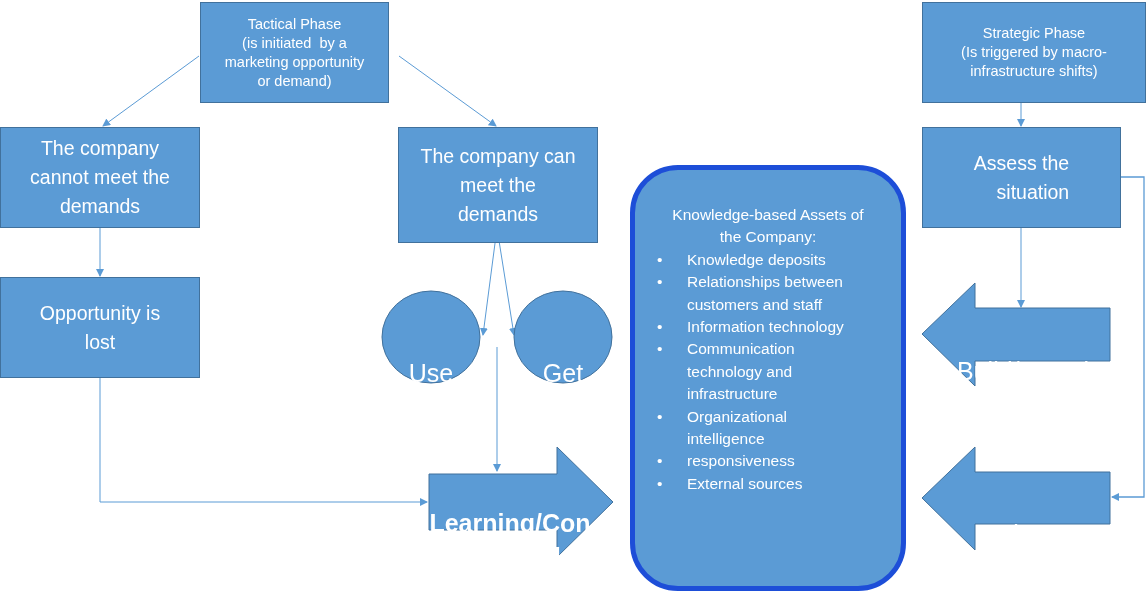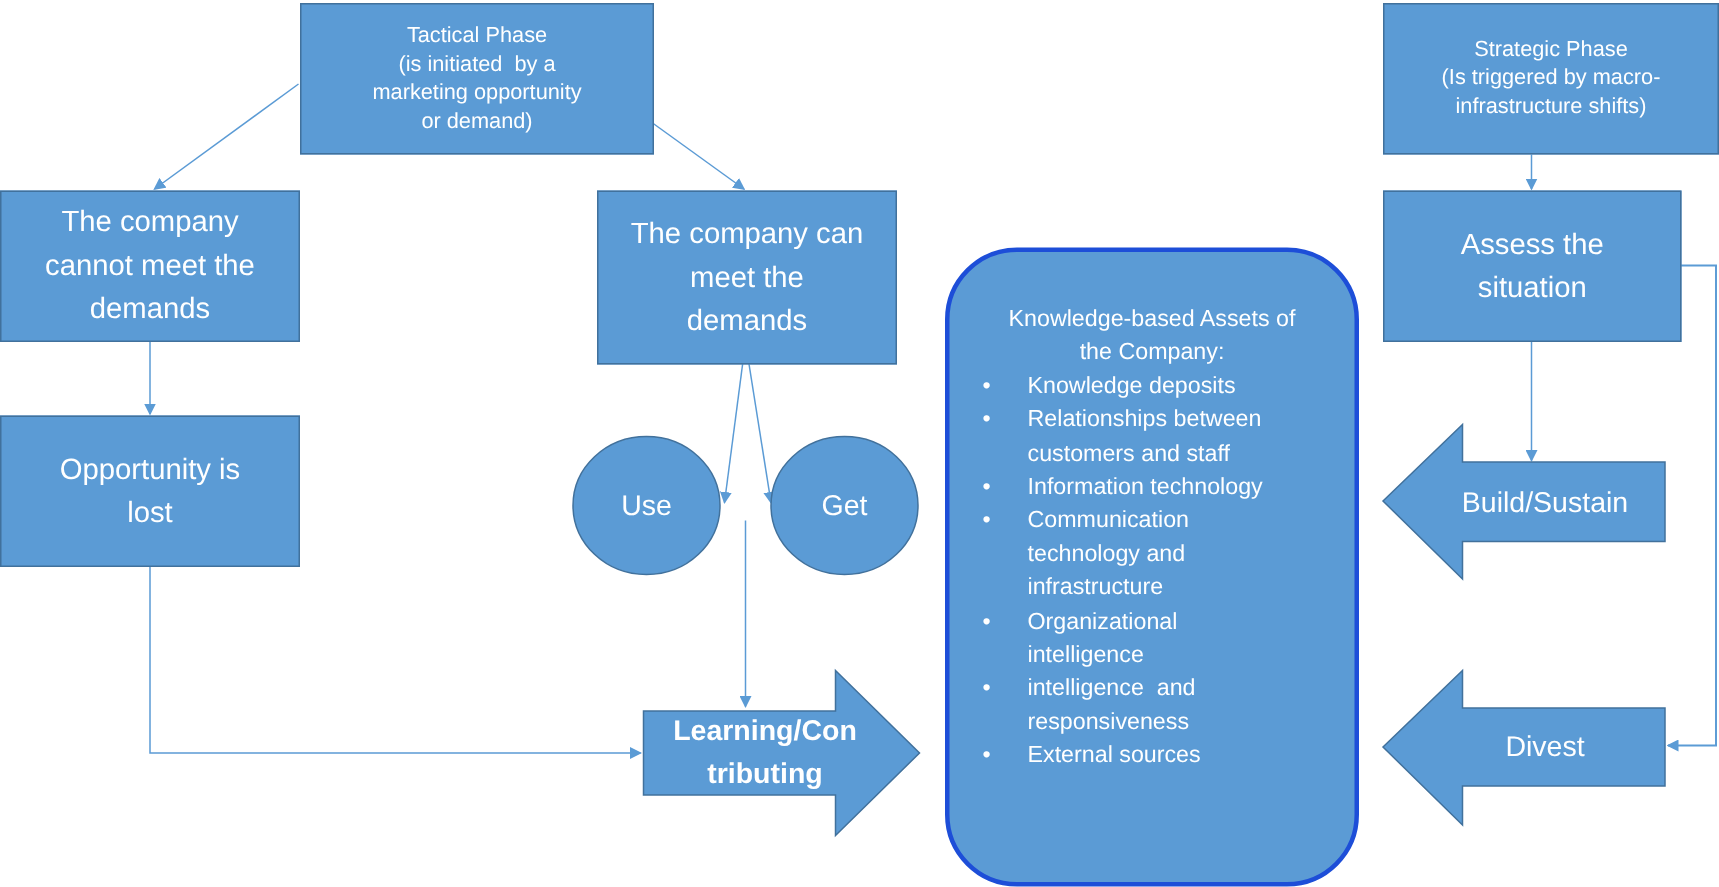--- a/index.html
+++ b/index.html
@@ -5,23 +5,23 @@
   html, body { margin: 0; padding: 0; background: #ffffff; }
   body { width: 1146px; height: 591px; position: relative; overflow: hidden;
          font-family: "Liberation Sans", "DejaVu Sans", sans-serif; }
   #canvas { position: absolute; left: 0; top: 0; }
   .box { position: absolute; background: #5B9BD5; border: 1px solid #41719C;
          box-sizing: border-box; color: #ffffff; display: flex; align-items: center;
          justify-content: center; text-align: center; }
   .small { font-size: 14.5px; line-height: 19px; }
   .large { font-size: 19.5px; line-height: 29px; }
   .lbl { position: absolute; color: #ffffff; text-align: center; display: flex;
-         align-items: center; justify-content: center; font-size: 19px; line-height: 29px; }
+         align-items: center; justify-content: center; font-size: 25px; line-height: 29px; margin-top: 36px; }
   .kb { position: absolute; left: 630px; top: 165px; width: 276px; height: 426px;
-        background: #5B9BD5; border: 3px solid #1d4ed8; box-sizing: border-box;
+        background: #5B9BD5; border: 5px solid #1d4ed8; box-sizing: border-box;
         border-radius: 48px; color: #ffffff; font-size: 15.5px; line-height: 22.4px; }
   .kb-title { text-align: center; margin-top: 34px; padding: 0 10px; }
   .kb ul { list-style: none; margin: 0; padding: 0 0 0 52px; }
   .kb li { position: relative; }
   .kb li::before { content: "•"; position: absolute; left: -30px; }
 </style>
 </head>
 <body>
 
 <svg id="canvas" width="1146" height="591" viewBox="0 0 1146 591">
@@ -55,21 +55,21 @@
 
   <ellipse cx="563" cy="337" rx="49" ry="46" fill="#5B9BD5" stroke="#41719C" stroke-width="1"></ellipse>
 
   <polygon points="429,474 557,474 557,447 613,502 557,557 557,530 429,530" fill="#5B9BD5" stroke="#41719C" stroke-width="1"></polygon>
 
   <polygon points="922,334 975,283 975,308 1110,308 1110,361 975,361 975,386" fill="#5B9BD5" stroke="#41719C" stroke-width="1"></polygon>
 
   <polygon points="922,498 975,447 975,472 1110,472 1110,524 975,524 975,550" fill="#5B9BD5" stroke="#41719C" stroke-width="1"></polygon>
 </svg>
 
-<div class="box small" style="left:200px; top:2px; width:236px; height:101px;">
+<div class="box small" style="left:200px; top:2px; width:189px; height:101px;">
   <div>
     <div>Tactical Phase</div>
     <div style="white-space:pre;">(is initiated  by a</div>
     <div>marketing opportunity</div>
     <div>or demand)</div>
   </div>
 </div>
 
 <div class="box large" style="left:0px; top:127px; width:200px; height:101px;">
   <div>
@@ -123,38 +123,37 @@
     <li>
       <div>Communication</div>
       <div>technology and</div>
       <div>infrastructure</div>
     </li>
     <li>
       <div>Organizational</div>
       <div>intelligence</div>
     </li>
     <li>
-      <div style="white-space:pre;">intelligence  and</div>
       <div>responsiveness</div>
     </li>
     <li>
       <div>External sources</div>
     </li>
   </ul>
 </div>
 
 <div class="box small" style="left:922px; top:2px; width:224px; height:101px;">
   <div>
     <div>Strategic Phase</div>
     <div>(Is triggered by macro-</div>
     <div>infrastructure shifts)</div>
   </div>
 </div>
 
-<div class="box large" style="left:922px; top:127px; width:199px; height:101px;">
+<div class="box large" style="left:922px; top:127px; width:199px; height:101px;text-align:right;">
   <div>
     <div>Assess the</div>
     <div>situation</div>
   </div>
 </div>
 
 <div class="lbl" style="left:955px; top:320px; width:150px; height:30px;">Build/Sustain</div>
 
 <div class="lbl" style="left:955px; top:483px; width:150px; height:30px;">Divest</div>
 

